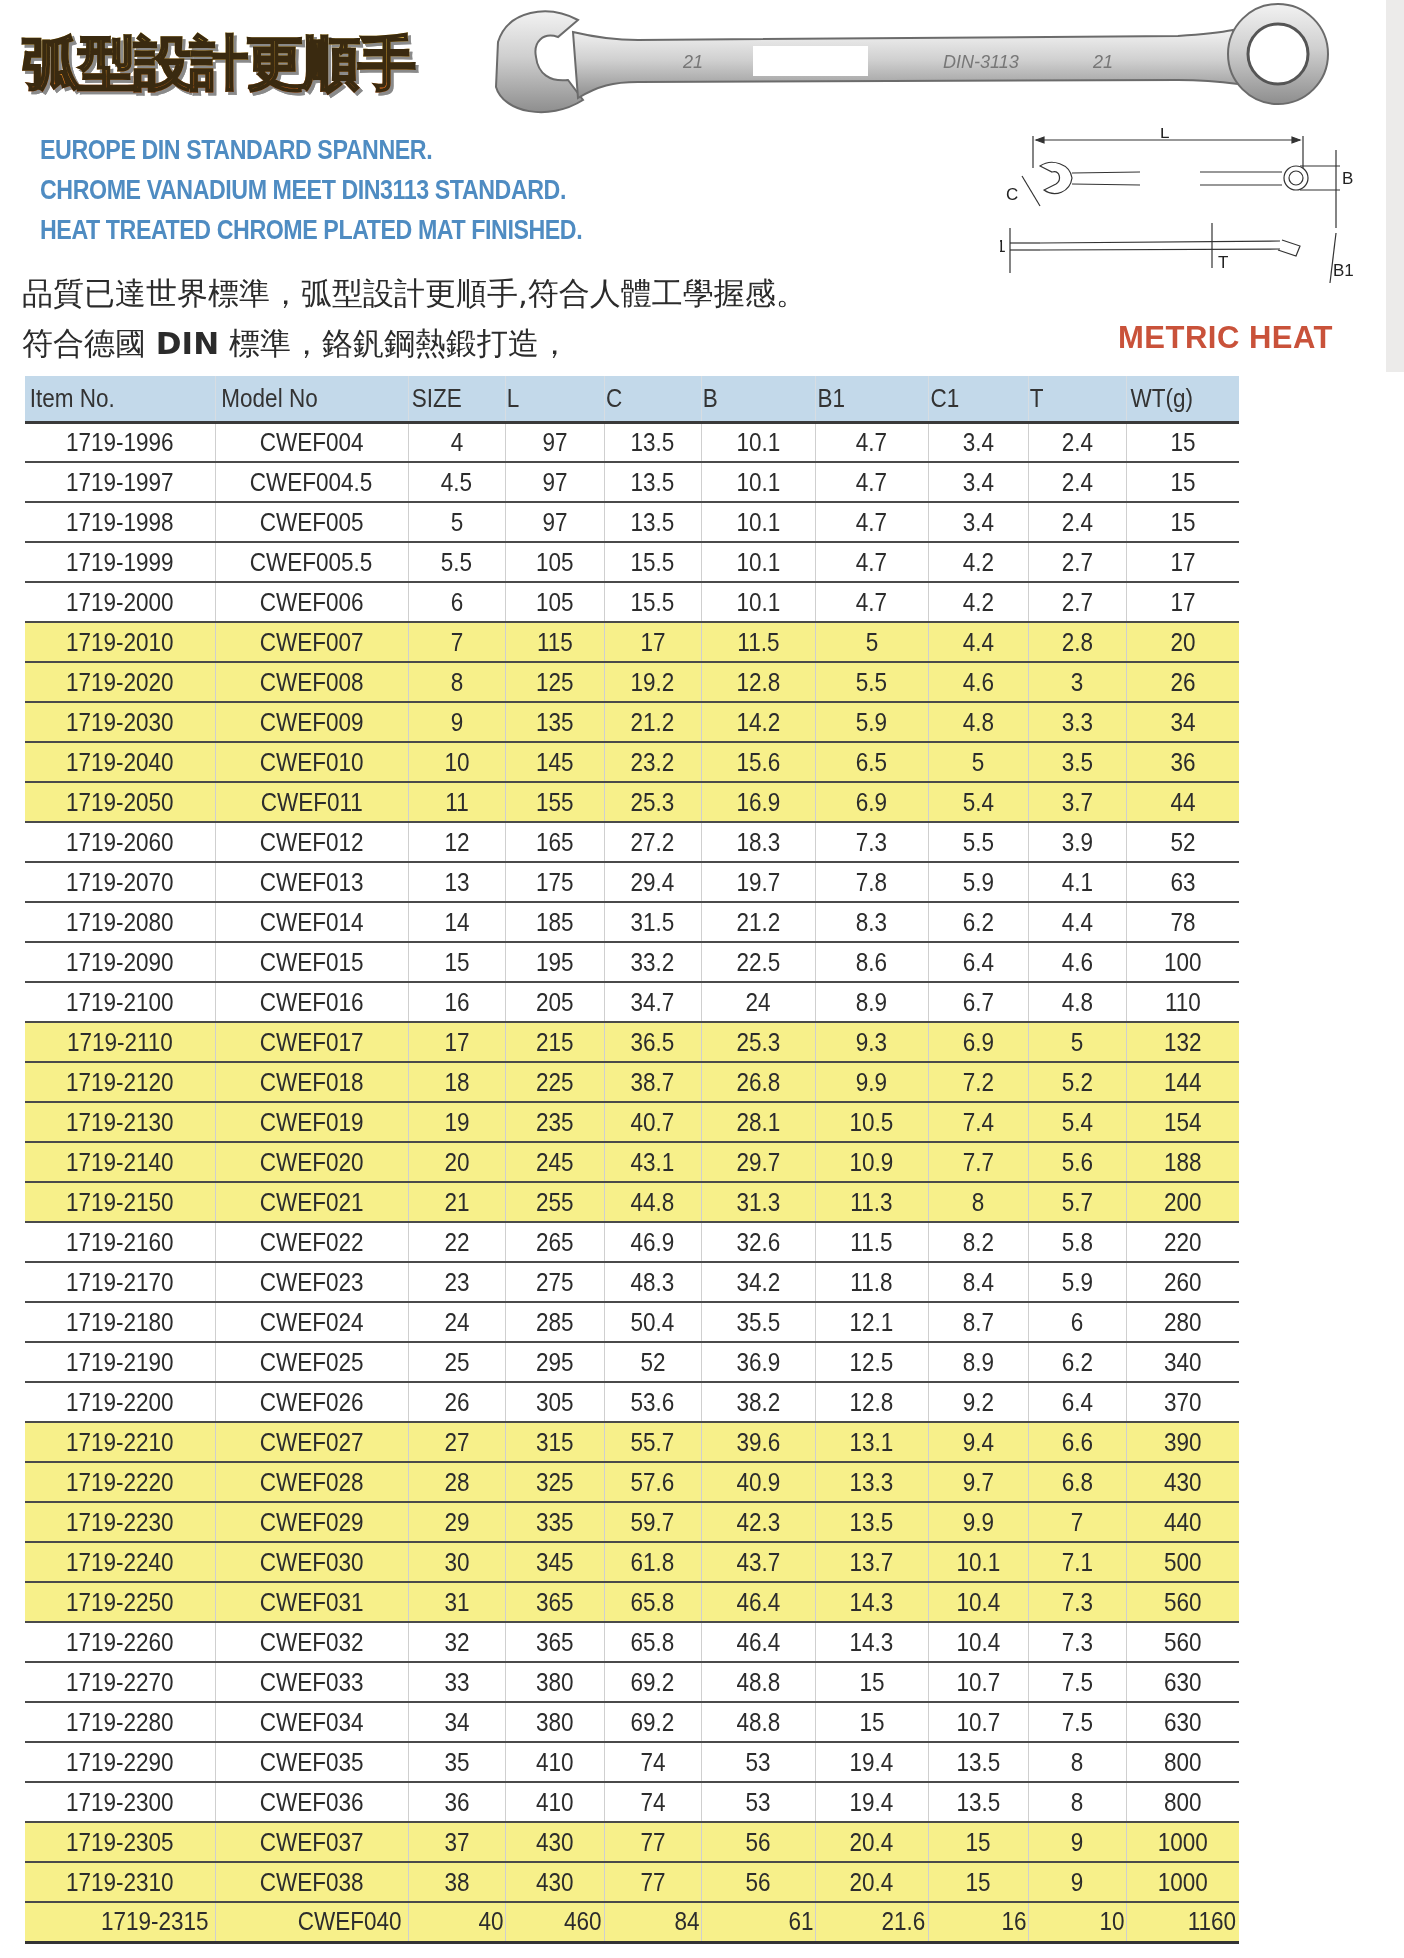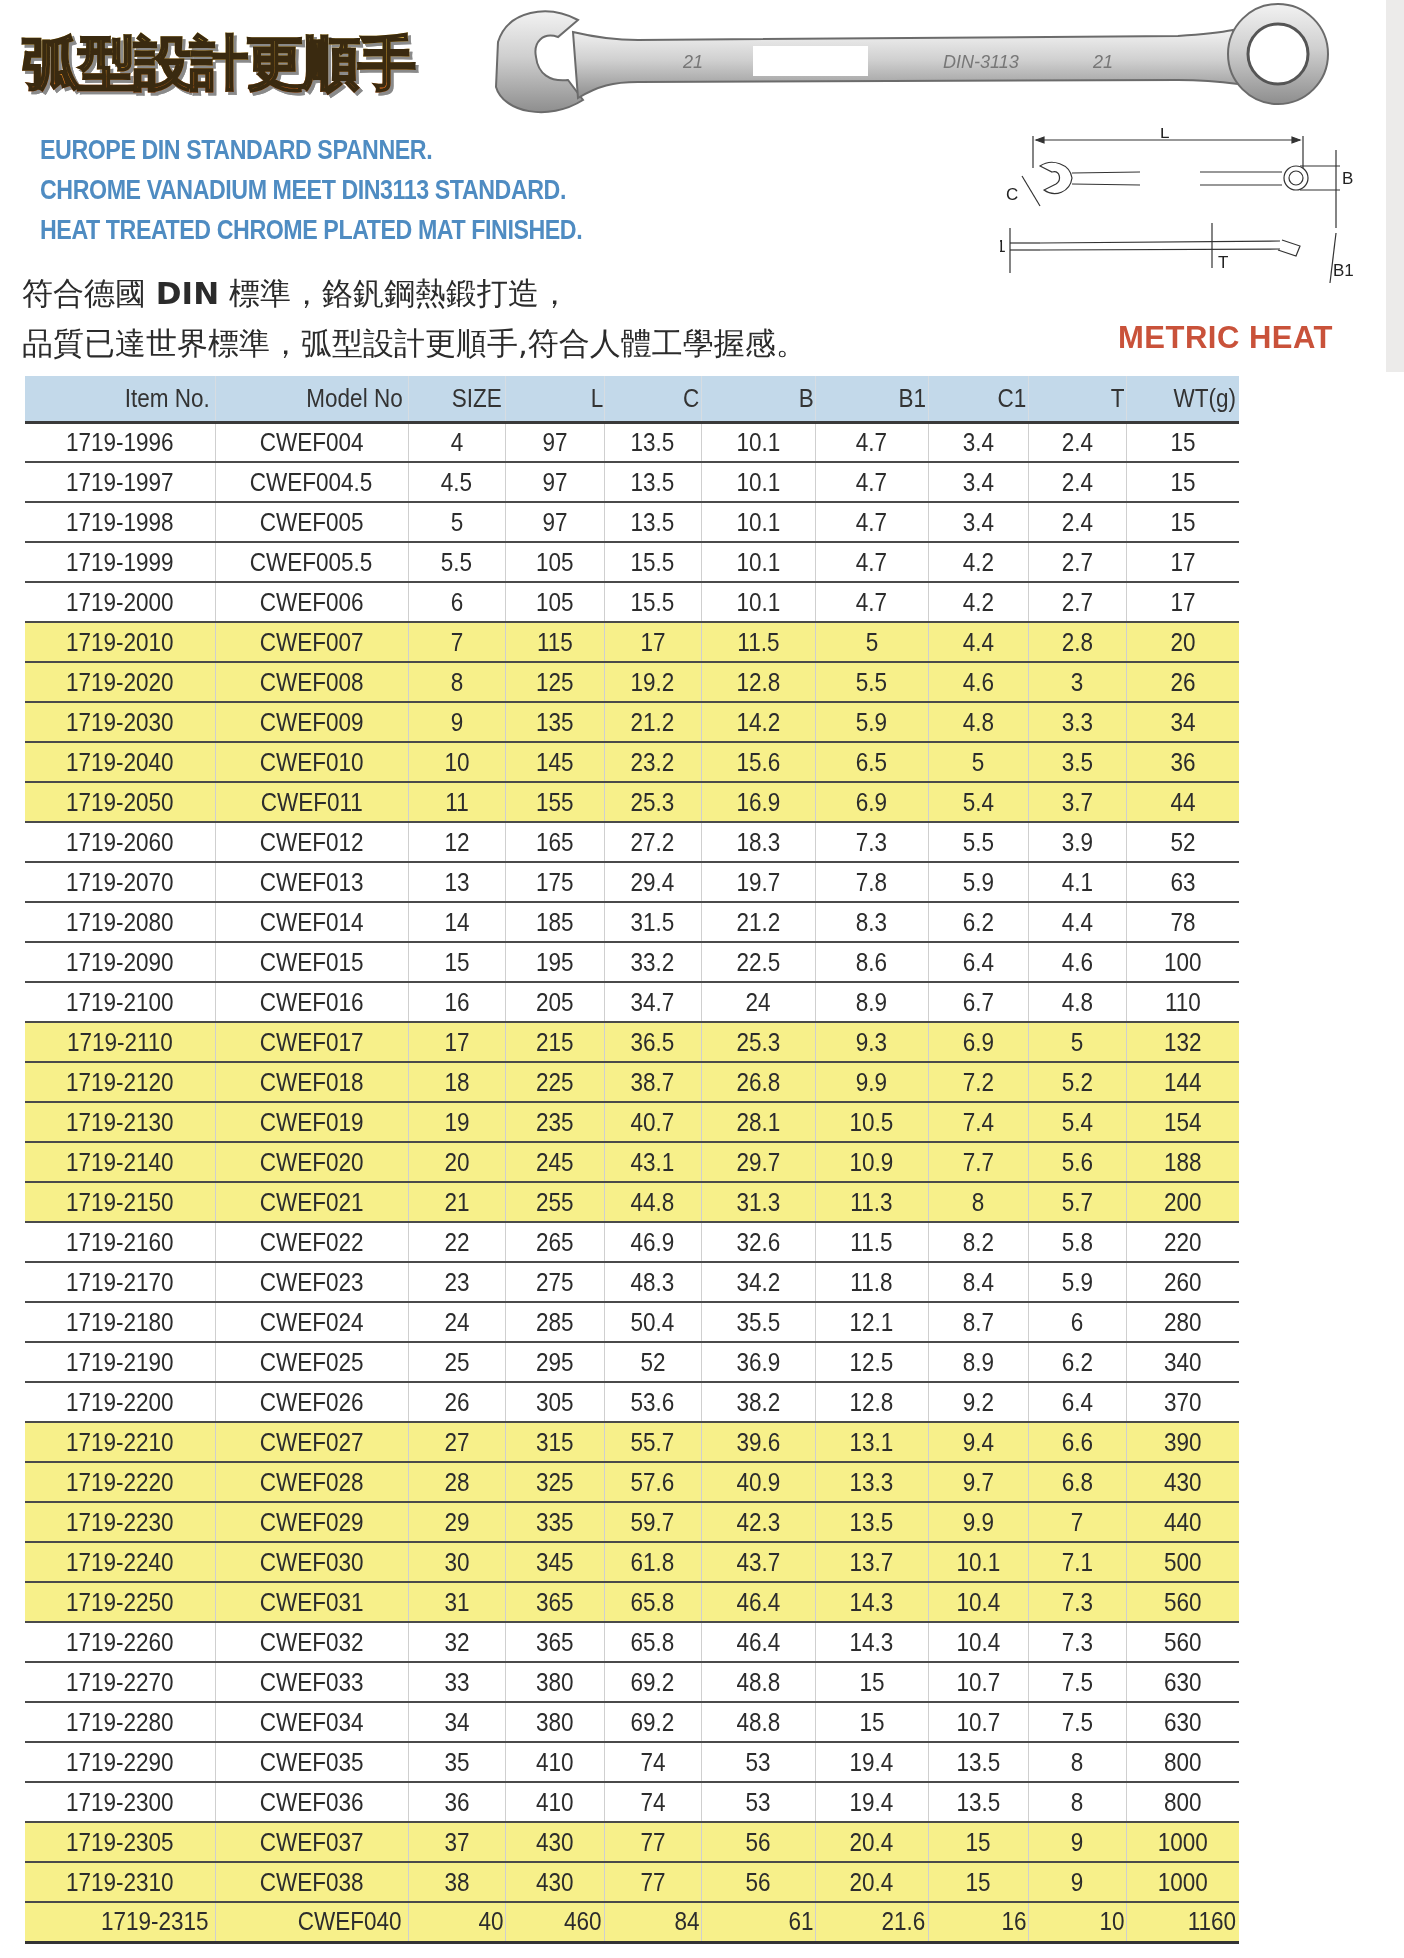--- a/index.html
+++ b/index.html
@@ -38,21 +38,21 @@
   
   .wrench { position: absolute; left: 488px; top: 2px; width: 850px; height: 125px; }
   
   .diagram { position: absolute; left: 1000px; top: 128px; width: 360px; height: 160px; }
   .diagram text { font-family: "Liberation Sans", sans-serif; font-size: 17px; fill: #222; }
 
   
   .spec-table { position: absolute; left: 25px; top: 376px; width: 1214px; border-collapse: collapse; table-layout: fixed; }
   .spec-table th {
     height: 46px; background: #c3d9ea; font-weight: normal; font-size: 25px; color: #333;
-    border-bottom: 3px solid #3a3a3a; border-left: 1px solid #d7dde2; text-align: right;
+    border-bottom: 3px solid #3a3a3a; border-left: 1px solid #d7dde2; text-align: left;
     transform-origin: center;
   }
   .spec-table th:first-child, .spec-table td:first-child { border-left: none; }
   .spec-table td {
     height: 40px; font-size: 25px; color: #2c2c2c; text-align: center;
     border-bottom: 2px solid #4a4a4a; border-left: 1px solid #cfcfcf; white-space: nowrap; overflow: hidden;
   }
   .spec-table tr.hl td { background: #f7f08a; }
   .spec-table tr:last-child td { border-bottom: 3px solid #333; text-align: right; }
   .cell-txt { display: inline-block; transform: scaleX(0.9); }
@@ -123,22 +123,22 @@
   <text x="333" y="148">B1</text>
 </svg>
 
 <div class="en-lines">
   <div class="en-line">EUROPE DIN STANDARD SPANNER.</div>
   <div class="en-line">CHROME VANADIUM MEET DIN3113 STANDARD.</div>
   <div class="en-line">HEAT TREATED CHROME PLATED MAT FINISHED.</div>
 </div>
 
 <div class="cn-lines">
+  <div class="cn-line">品質已達世界標準，弧型設計更順手,符合人體工學握感。</div>
   <div class="cn-line"><span>符合德國 </span><b>DIN</b><span>  標準，鉻釩鋼熱鍛打造，</span></div>
-  <div class="cn-line">品質已達世界標準，弧型設計更順手,符合人體工學握感。</div>
 </div>
 
 <div class="metric">METRIC HEAT</div>
 
 <table class="spec-table">
   <colgroup>
     <col style="width:190px">
       <col style="width:193px">
       <col style="width:97px">
       <col style="width:99px">

